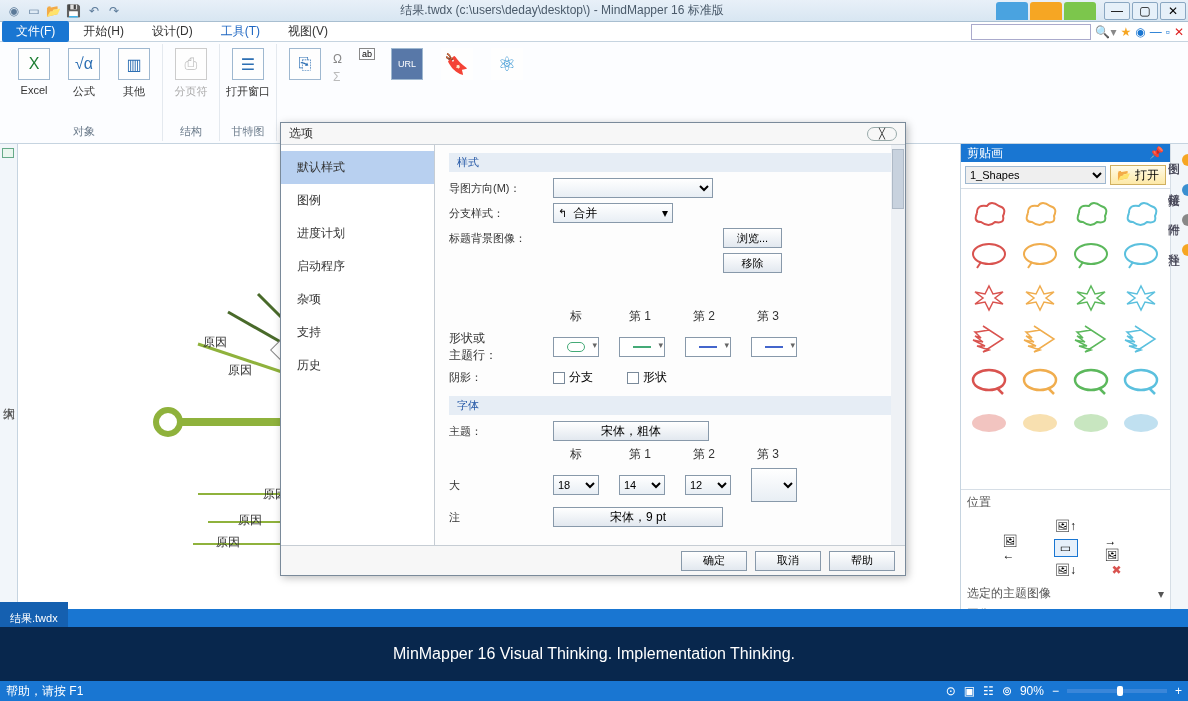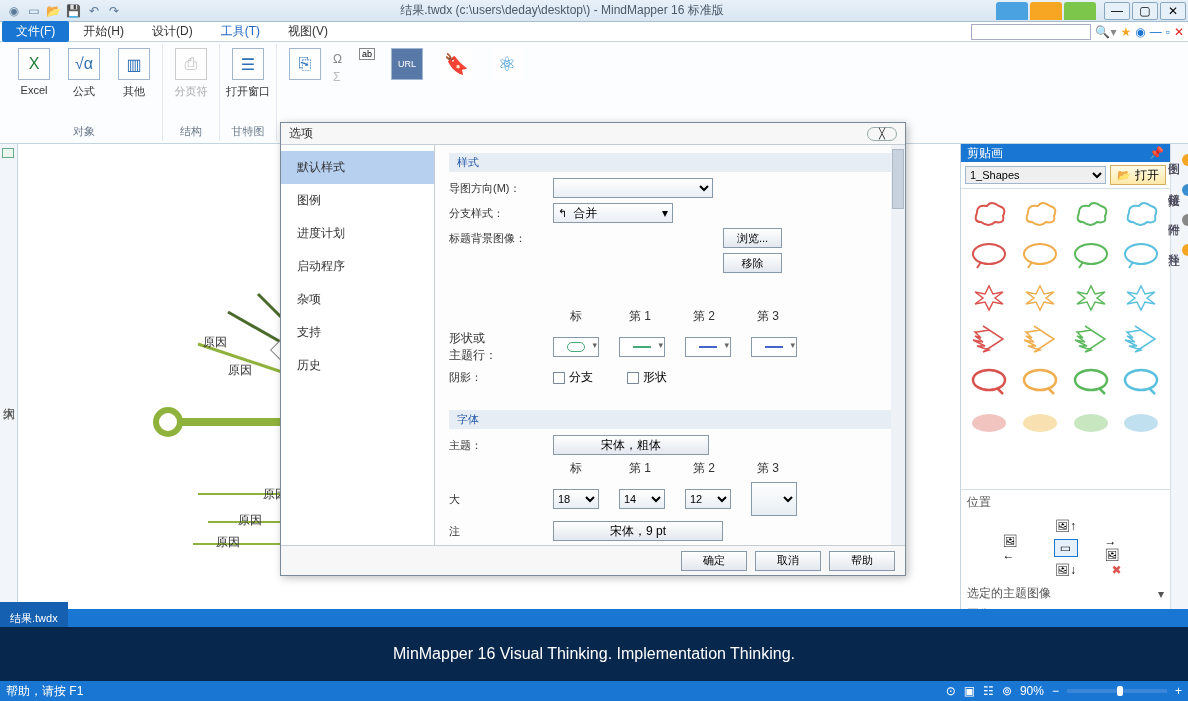--- a/index.html
+++ b/index.html
@@ -486,21 +486,21 @@
           <div class="shape-dd">
               <span style="border-bottom:2px solid #46c;width:18px;display:inline-block"></span>
             </div>
         </div>
       </div>
       <div class="dlg-row">
         <div class="lbl">阴影：</div>
         <label><span class="cb"></span><span>分支</span></label>
         <label style="margin-left:20px"><span class="cb"></span><span>形状</span></label>
       </div>
-      <div class="section-h" style="margin-top:24px">字体</div>
+      <div class="section-h" style="margin-top:10px">字体</div>
       <div class="dlg-row">
         <div class="lbl">主题：</div>
         <button style="width:156px;height:20px;border:1px solid #8899aa;background:linear-gradient(#fff,#e2e8ef)">宋体，粗体</button>
       </div>
       <div class="col-head">
         <span>标</span>
         <span>第 1</span>
         <span>第 2</span>
         <span>第 3</span>
       </div>

